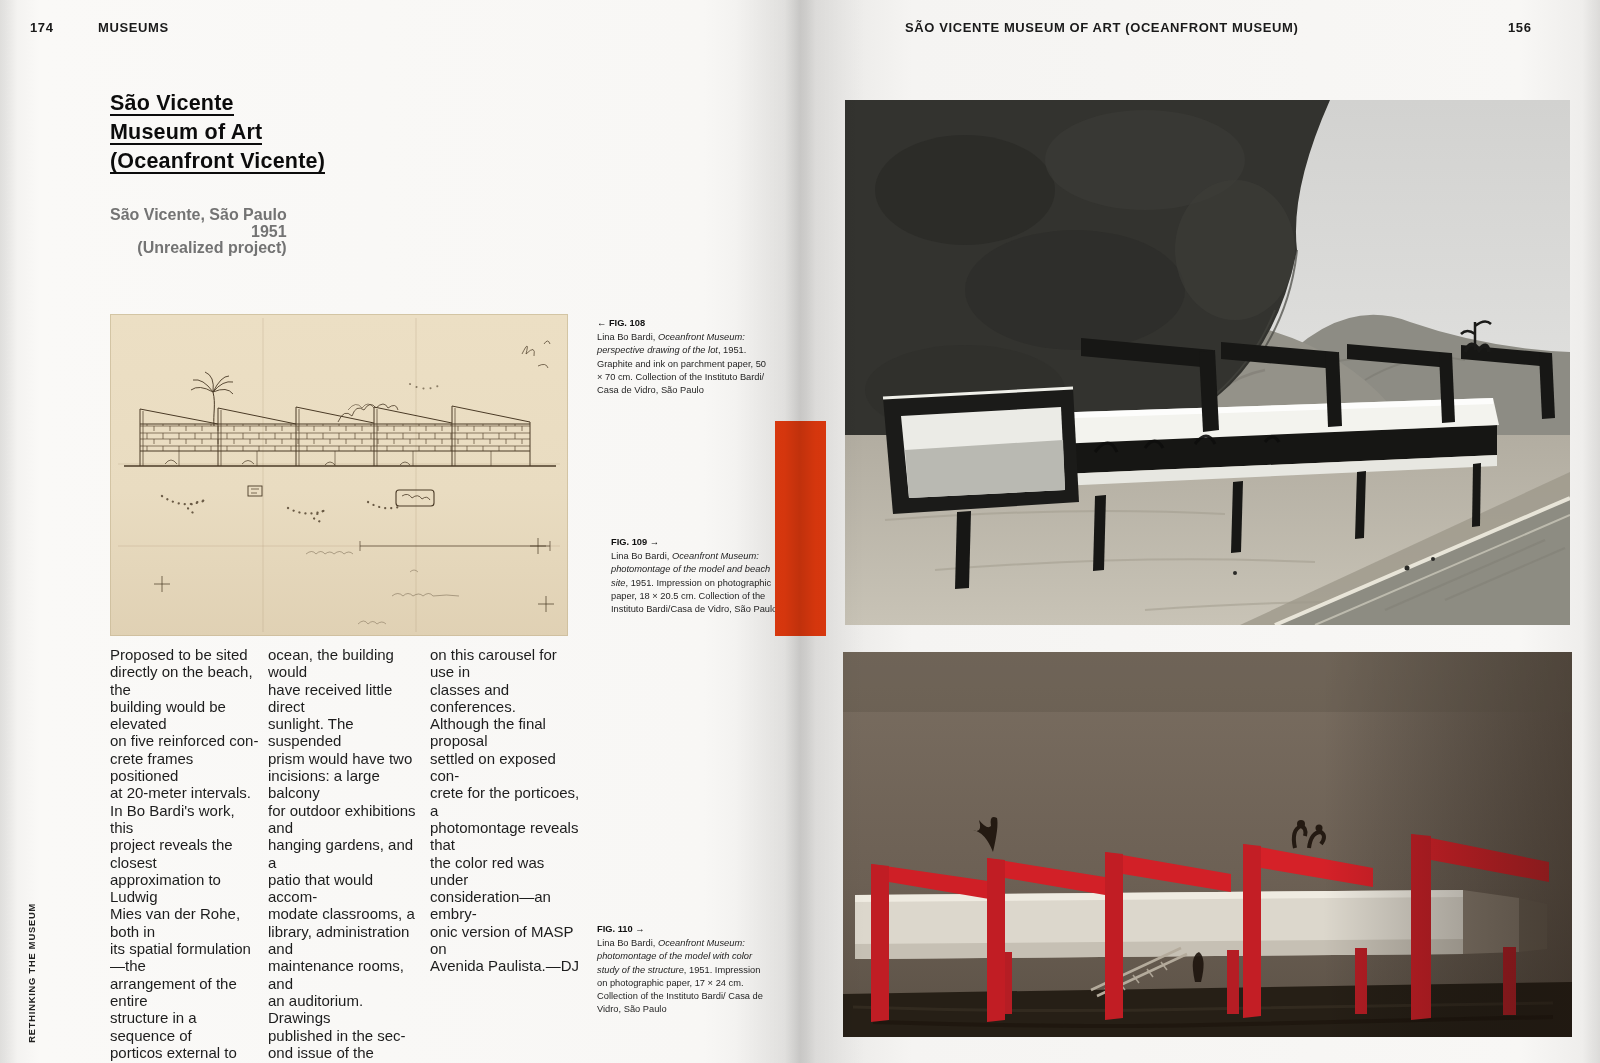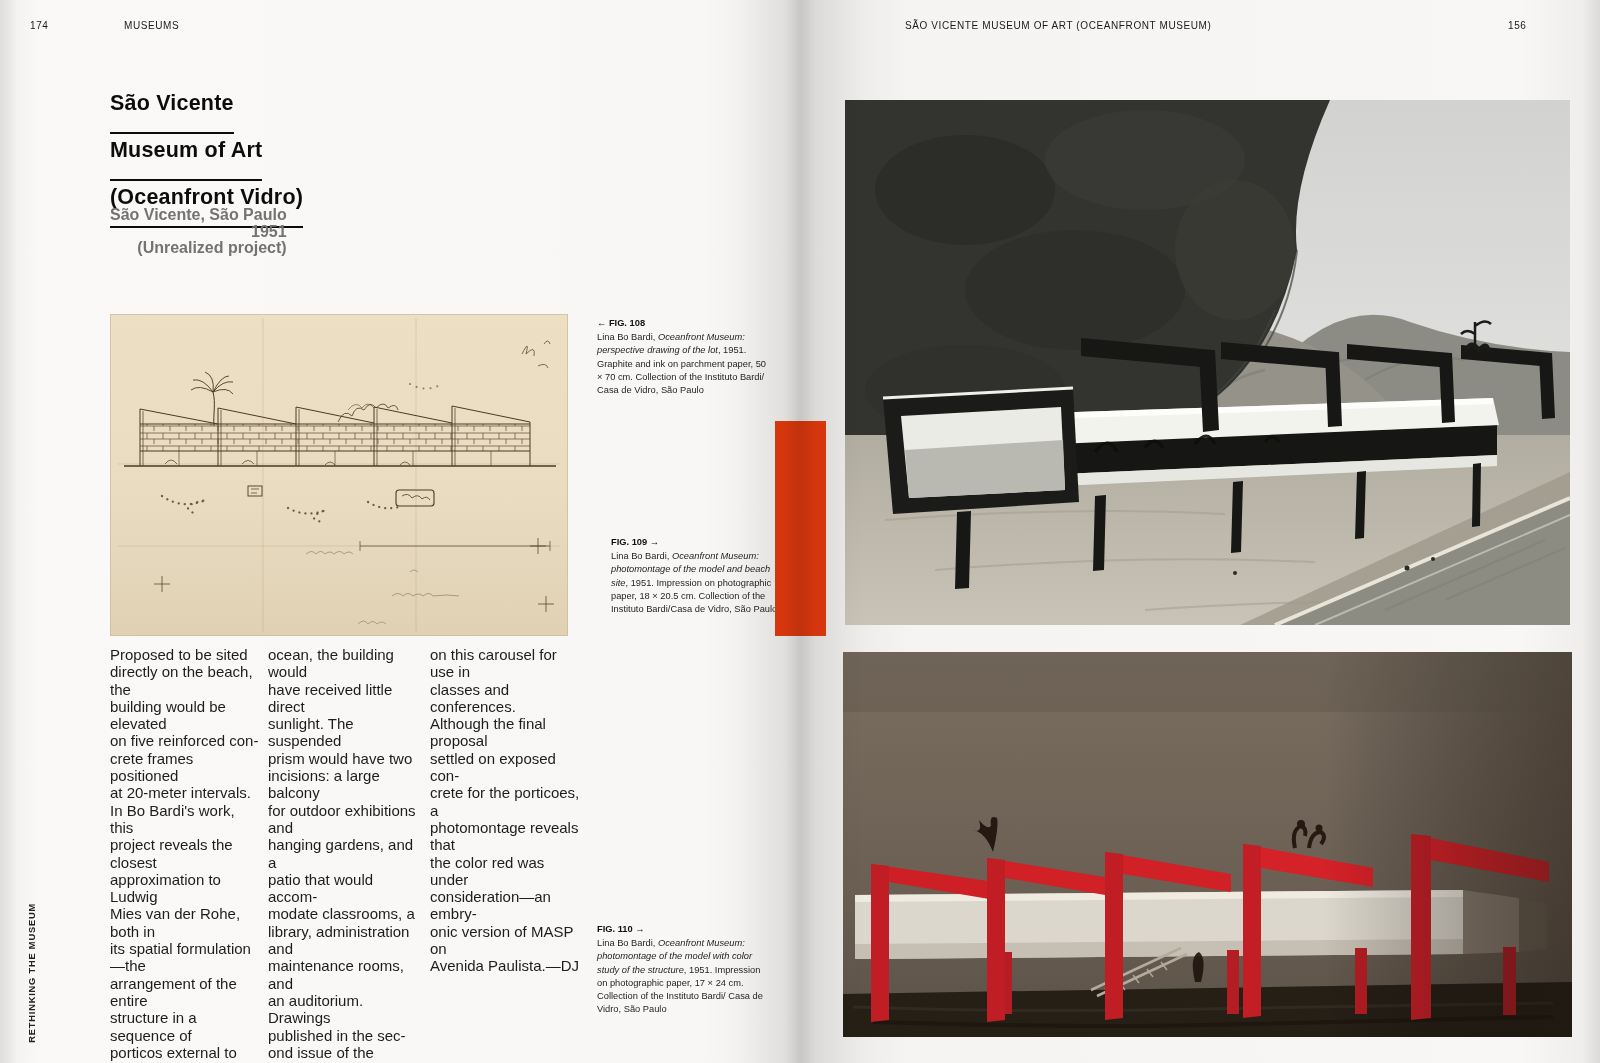--- a/index.html
+++ b/index.html
@@ -2,50 +2,50 @@
 <html><head>
 <meta charset="utf-8">
 <style>
   html,body{margin:0;padding:0;}
   body{
     width:1600px;height:1063px;position:relative;overflow:hidden;
     font-family:"Liberation Sans", sans-serif;
     background:linear-gradient(90deg,#efeeec 0%,#faf9f7 2.5%,#f8f7f5 44%,#ebeae8 49.6%,#e6e5e3 50.4%,#f5f4f2 57%,#f8f7f5 95%,#ecebe9 100%);
   }
   .abs{position:absolute;}
-  .hdr{font-size:10px;font-weight:normal;letter-spacing:.6px;color:#1a1a1a;}
+  .hdr{font-size:13px;font-weight:bold;letter-spacing:.6px;color:#1a1a1a;}
   .title-line{display:block;margin-bottom:6px;}
   .title-line span{
     display:inline-block;font-size:21.5px;font-weight:bold;color:#0c0c0c;
-    border-bottom:2.5px solid #0c0c0c;padding-bottom:18px;line-height:21px;letter-spacing:.2px;
+    border-bottom:2.5px solid #0c0c0c;padding-bottom:0;line-height:21px;letter-spacing:.2px;
   }
   .meta{font-size:16px;font-weight:bold;line-height:16.5px;color:#737373;white-space:pre-line;text-align:right;}
   .caption{width:172px;font-size:9.3px;line-height:13.2px;color:#252525;}
   .caption .cap-label{font-weight:bold;margin-bottom:1px;color:#111;}
   .bodycol{width:150px;font-size:15px;line-height:17.3px;color:#1d1d1d;}
   .vtab{
     writing-mode:vertical-rl;transform:rotate(180deg);
     font-size:9.3px;font-weight:bold;letter-spacing:.8px;color:#222;
   }
   .accent{background:#e0390e;}
   .shade{pointer-events:none;}
   svg{display:block;}
 </style>
 </head>
 <body>
 
 <div class="abs" style="left:0;top:0;width:800px;height:1063px;">
 
   <div class="abs hdr" style="left:30px;top:20px;">174</div>
-  <div class="abs hdr" style="left:124px;top:20px;">MUSEUMS</div>
+  <div class="abs hdr" style="left:98px;top:20px;">MUSEUMS</div>
 
   <div class="abs" style="left:110px;top:93px;">
     <span class="title-line"><span>São Vicente</span></span>
     <span class="title-line"><span>Museum of Art</span></span>
-    <span class="title-line"><span>(Oceanfront Vidro)</span></span>
+    <span class="title-line"><span>(Oceanfront Vicente)</span></span>
   </div>
 
   <div class="abs meta" style="left:110px;top:207px;">São Vicente, São Paulo
 1951
 (Unrealized project)</div>
 
   <div class="abs" style="left:110px;top:314px;width:458px;height:322px;">
     <svg width="458" height="322" viewBox="0 0 458 322">
       <defs>
         <linearGradient id="paper" x1="0" y1="0" x2="0" y2="1">

